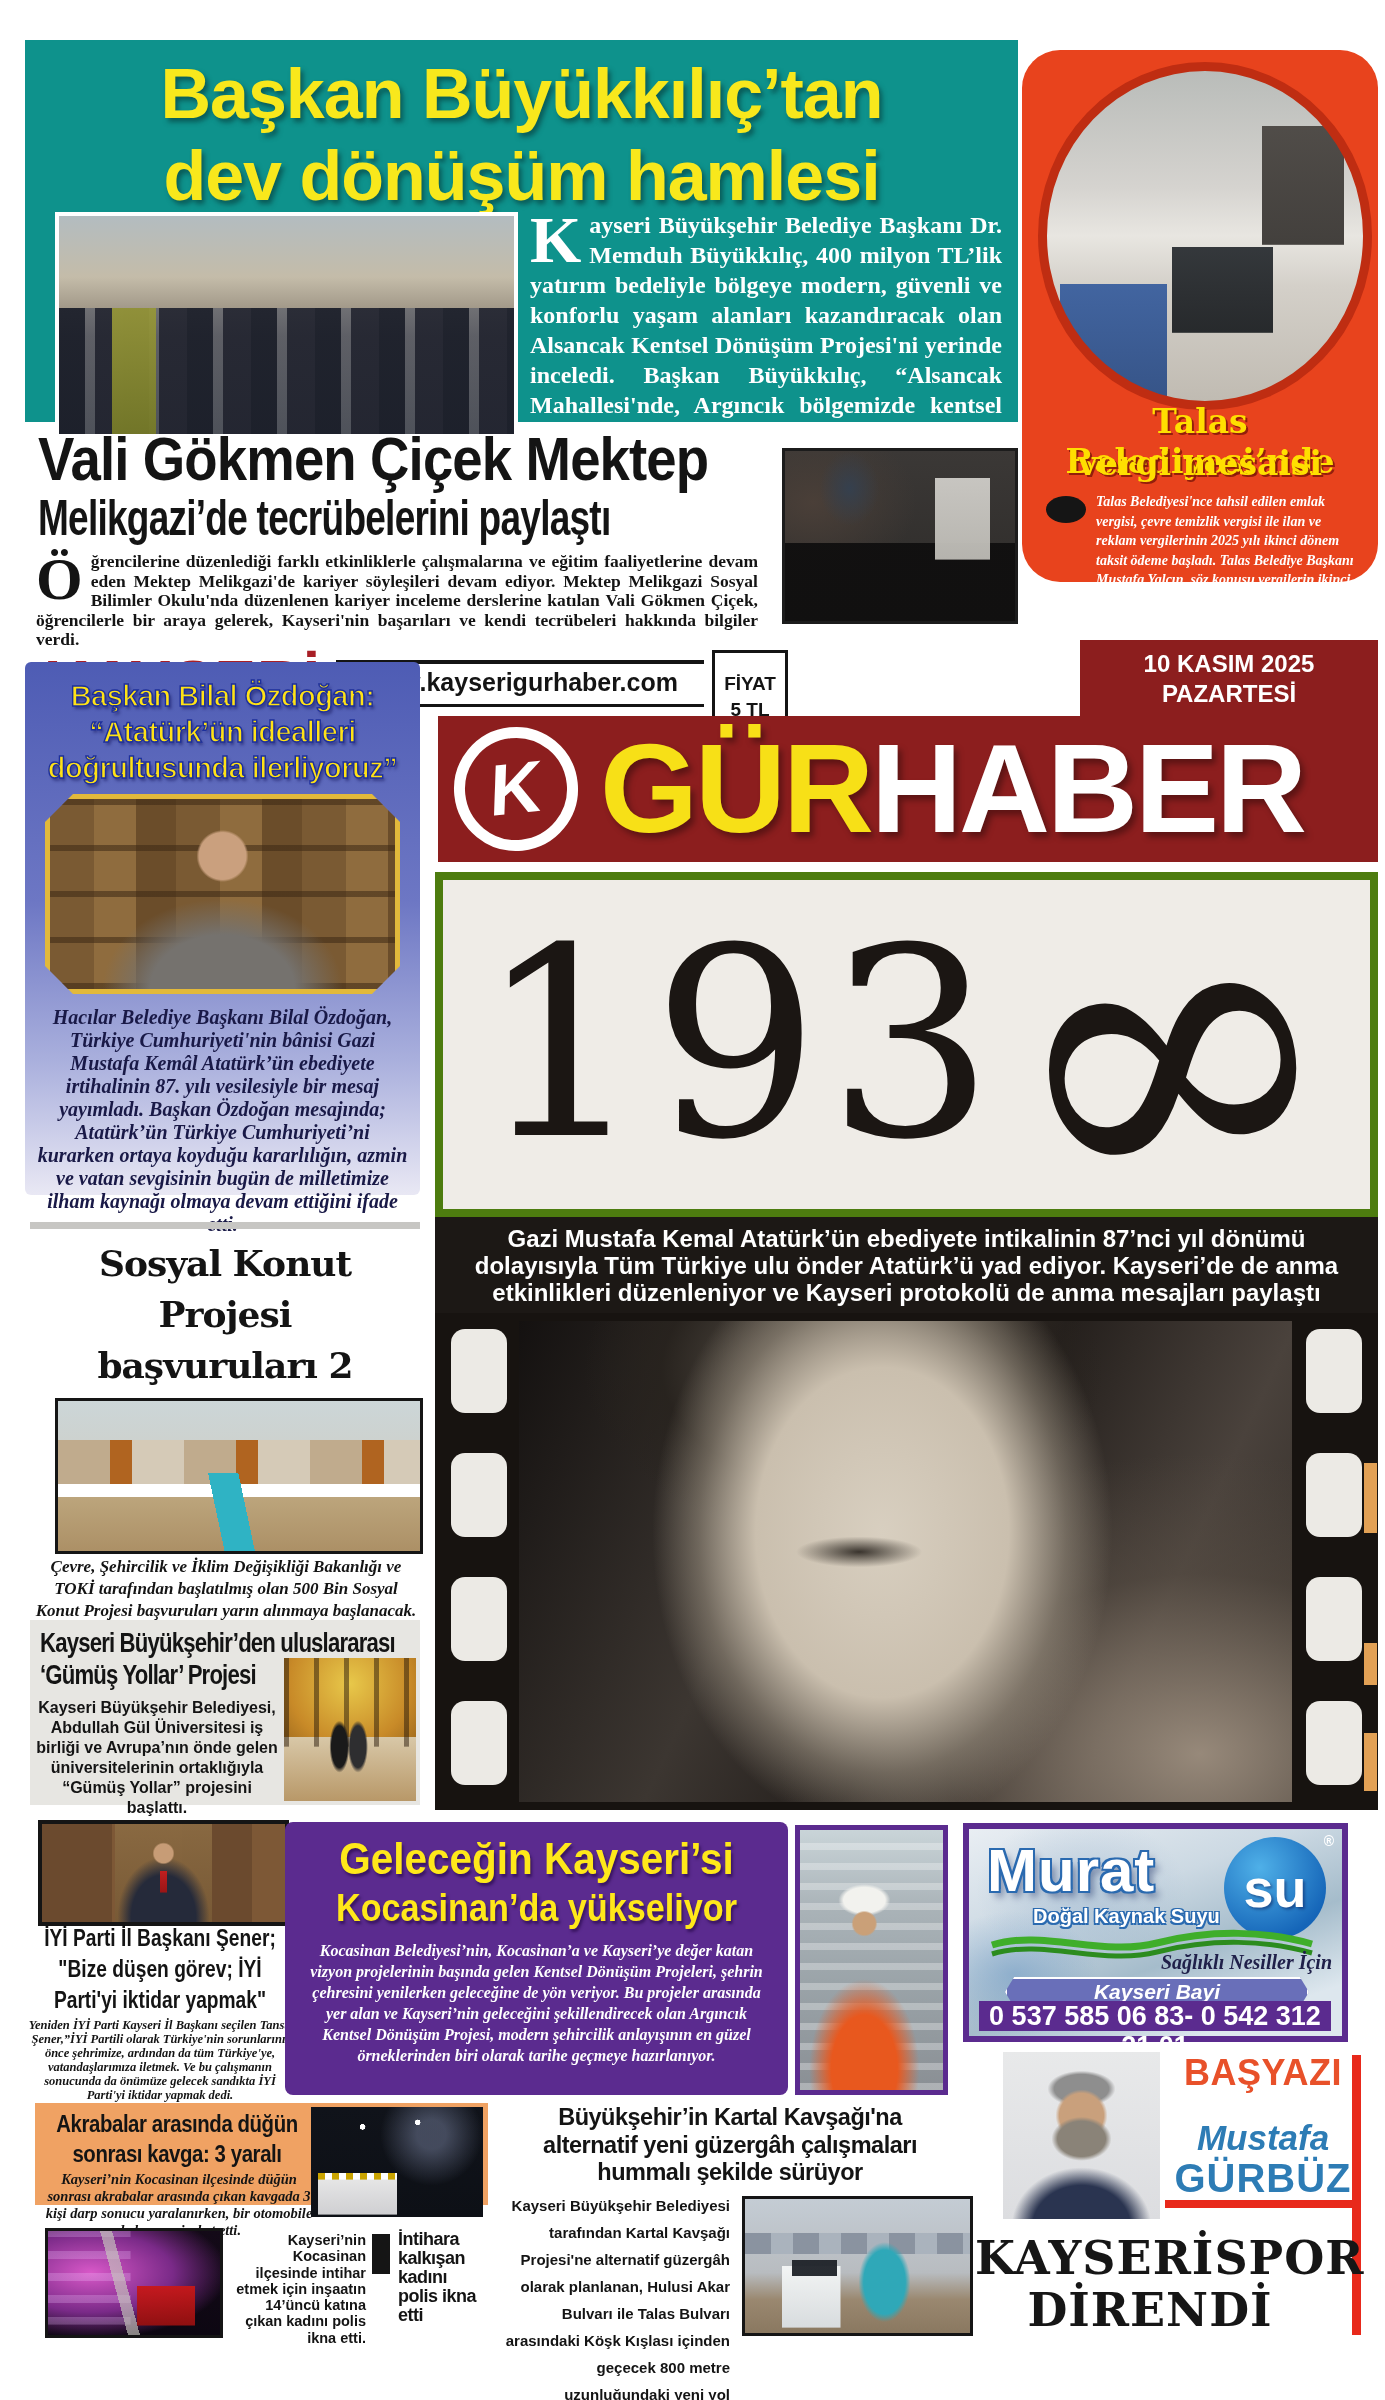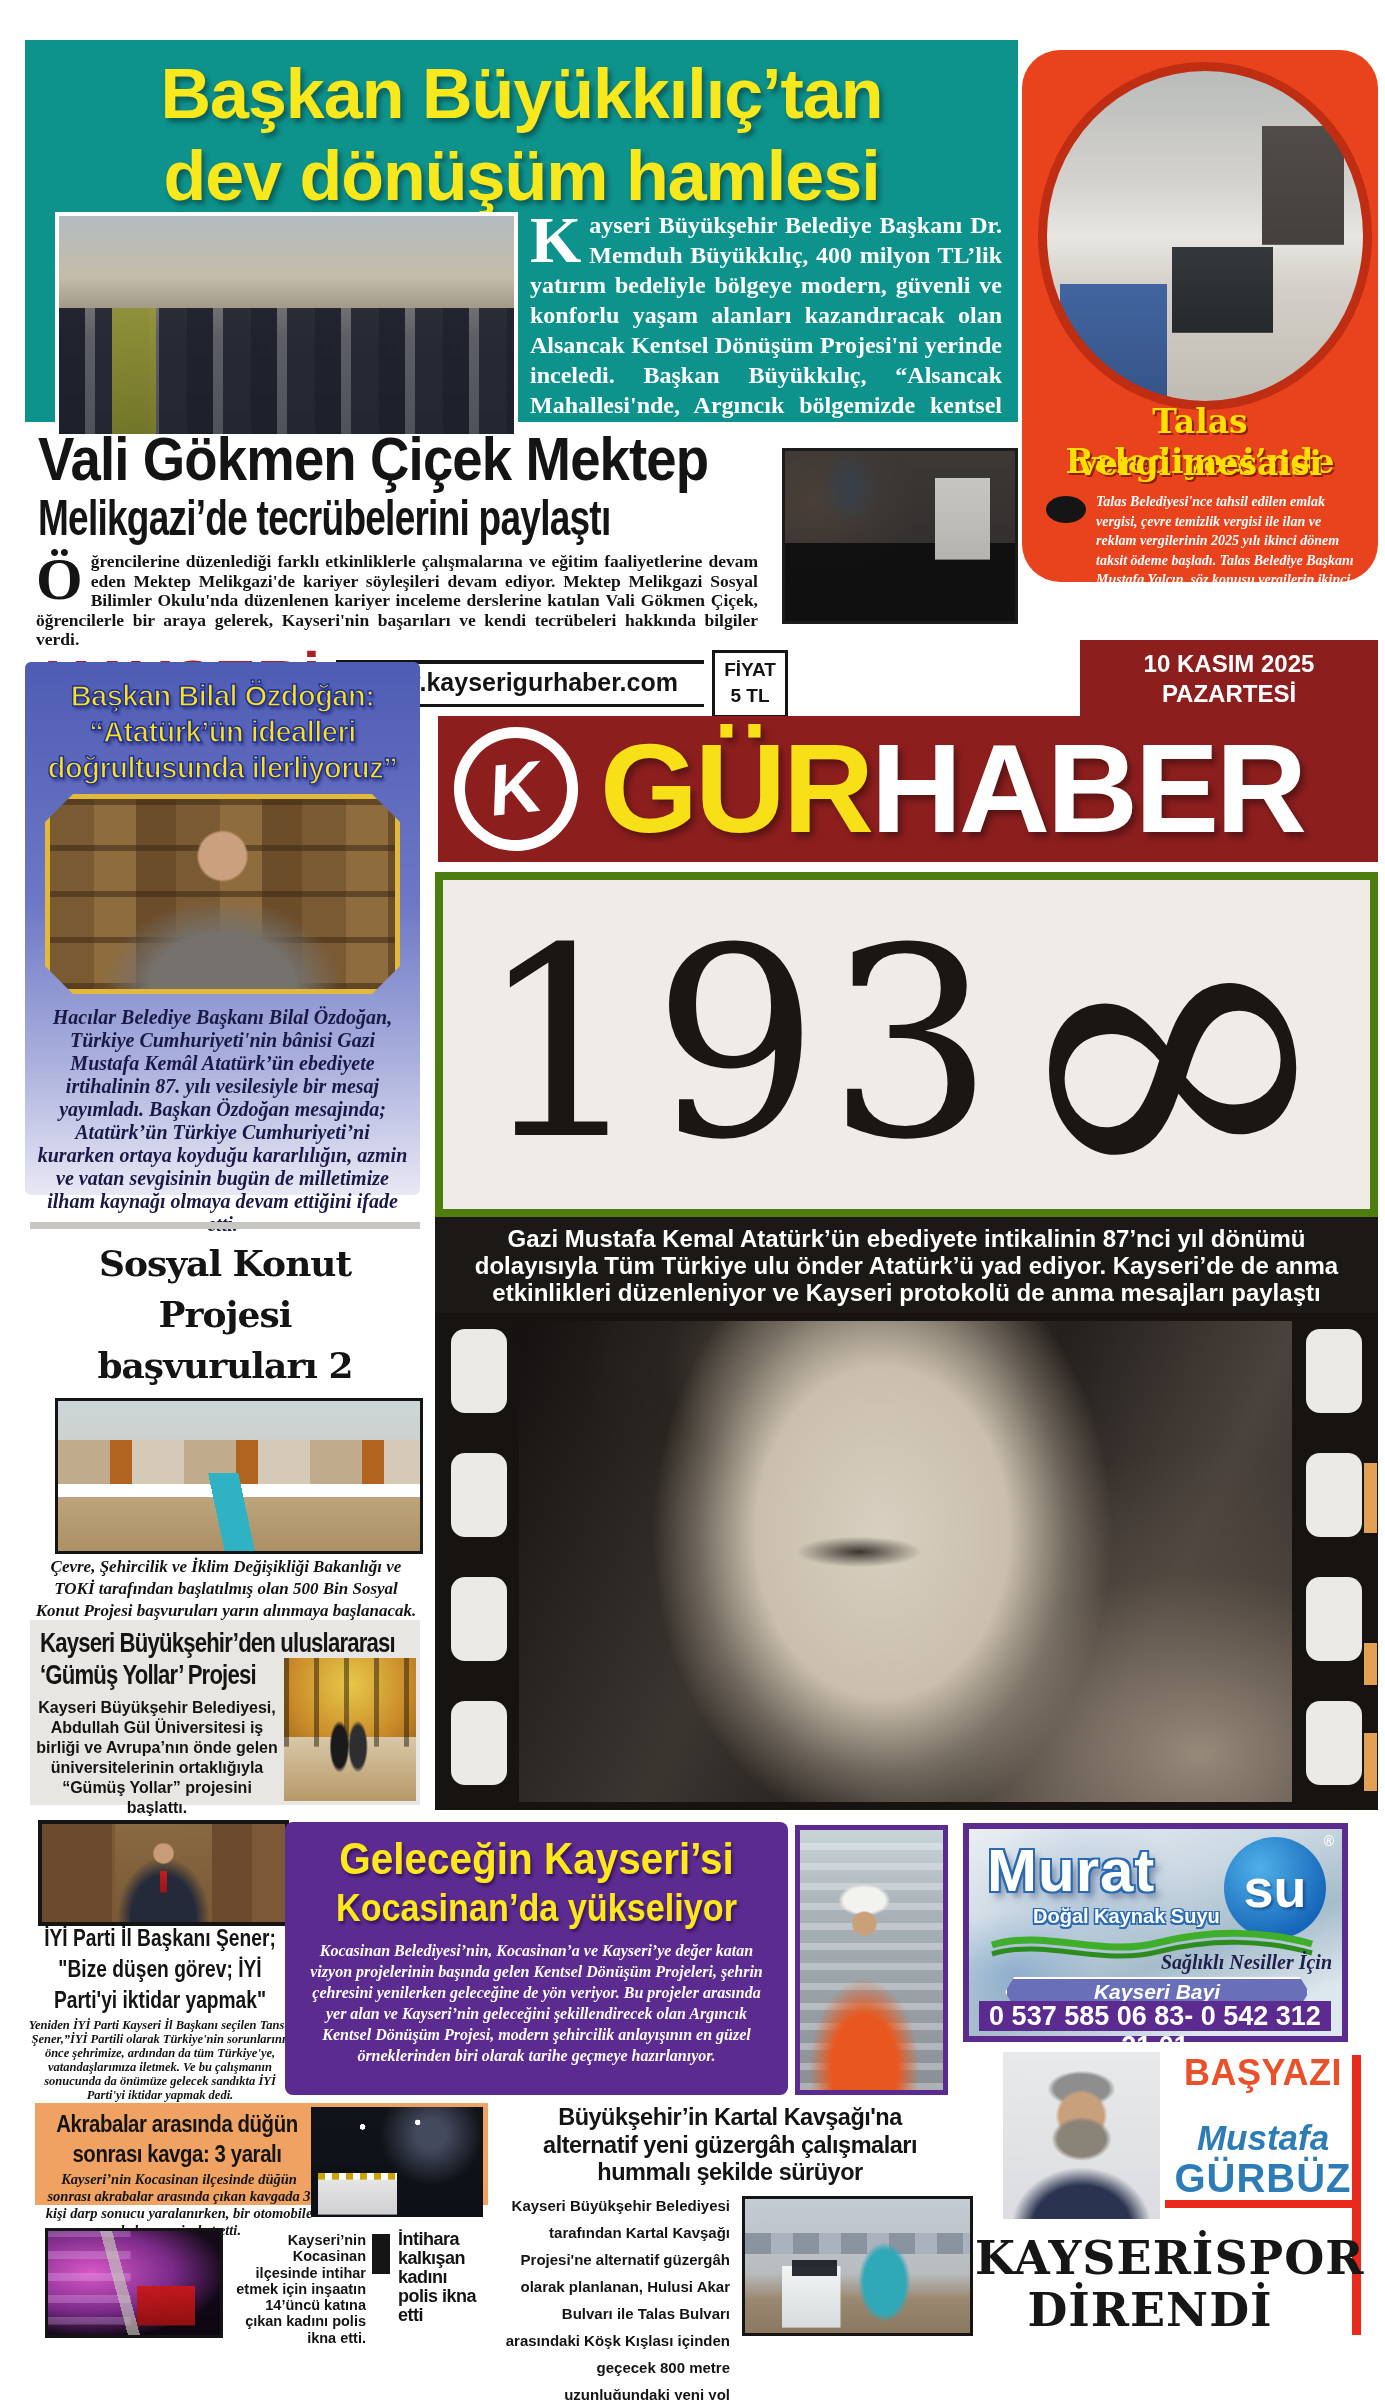--- a/index.html
+++ b/index.html
@@ -162,21 +162,21 @@
            linear-gradient(rgba(16,15,15,.96),rgba(16,15,15,.96)),
            radial-gradient(ellipse 130px 100px at 12% 30%, #4a3f38, rgba(0,0,0,0) 80%),
            linear-gradient(180deg,#3b3836 0%,#2c2a28 100%);
          background-size:100% 100%,24% 48%,100% 46%,100% 100%,100% 100%;
          background-position:0 0,86% 30%,0 100%,0 0,0 0;background-repeat:no-repeat;"></div>
 
   <div class="abs city" style="left:44px;top:646px;">KAYSERİ</div>
   <div class="abs rule" style="left:336px;top:660px;width:368px;height:4px;"></div>
   <div class="abs ctr b" style="left:336px;top:668px;width:368px;font-size:25px;color:#141414;">www.kayserigurhaber.com</div>
   <div class="abs rule" style="left:336px;top:704px;width:368px;height:3px;"></div>
-  <div class="abs ctr fiyat" style="left:712px;top:650px;width:70px;height:58px;padding-top:4px;">
+  <div class="abs ctr fiyat" style="left:712px;top:650px;width:70px;height:58px;padding-top:18px;">
     <div>FİYAT</div>
     <div>5 TL</div>
   </div>
   <div class="abs maroon ctr datebox" style="left:1080px;top:640px;width:298px;height:76px;padding-top:9px;box-sizing:border-box;">
     <div>10 KASIM 2025</div>
     <div>PAZARTESİ</div>
   </div>
   <div class="abs maroon" style="left:438px;top:716px;width:940px;height:146px;">
     <div class="abs logo-ring ctr" style="left:16px;top:11px;width:124px;height:124px;">
       <div class="logo-k">K</div>

